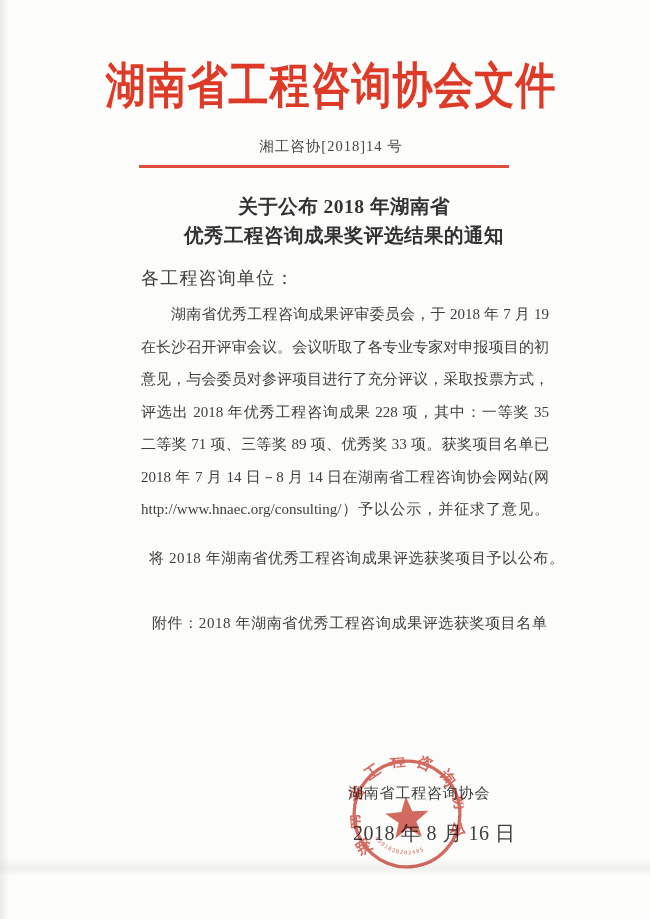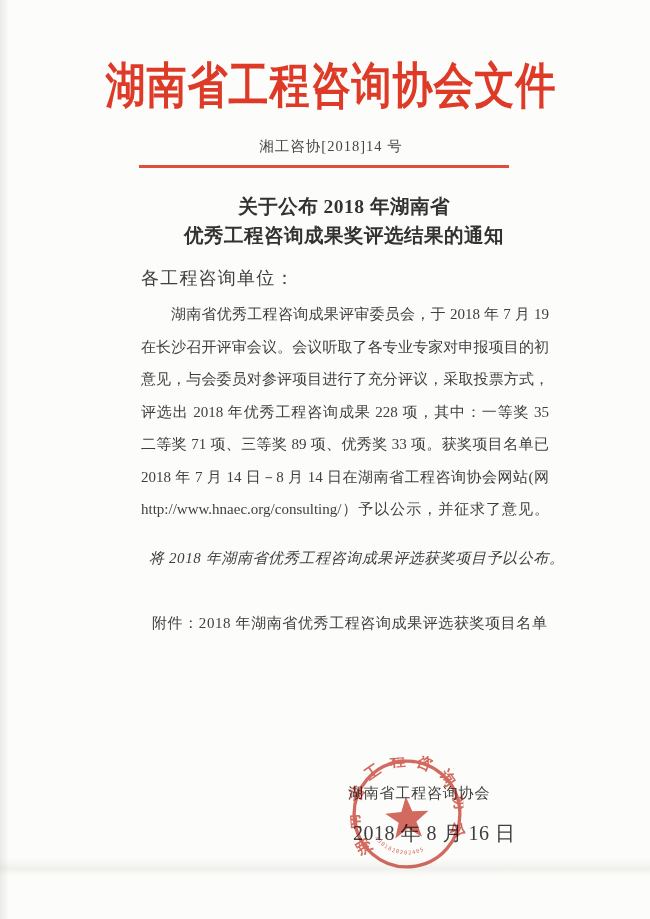--- a/index.html
+++ b/index.html
@@ -38,21 +38,21 @@
     position:absolute; top:304px; left:141px; width:408px;
     font-size:15px;
   }
   .body-line {
     height:20px; line-height:20px; margin-bottom:12.5px;
     text-align:justify; text-align-last:justify; overflow:hidden;
   }
   .body-line.first-indent { text-indent:30px; }
   .closing-line {
     position:absolute; top:549px; left:149px;
-    font-size:15px; letter-spacing:.6px; white-space:nowrap;font-style:italic;
+    font-size:15px; letter-spacing:.6px; white-space:nowrap;
   }
   .attachment-line {
     position:absolute; top:614px; left:152px;
     font-size:15px; letter-spacing:.6px; white-space:nowrap;text-align:right;
   }
   .signature-org {
     position:absolute; top:784px; left:348px; z-index:2;
     font-size:15px; letter-spacing:.8px; white-space:nowrap;
   }
   .signature-date {

